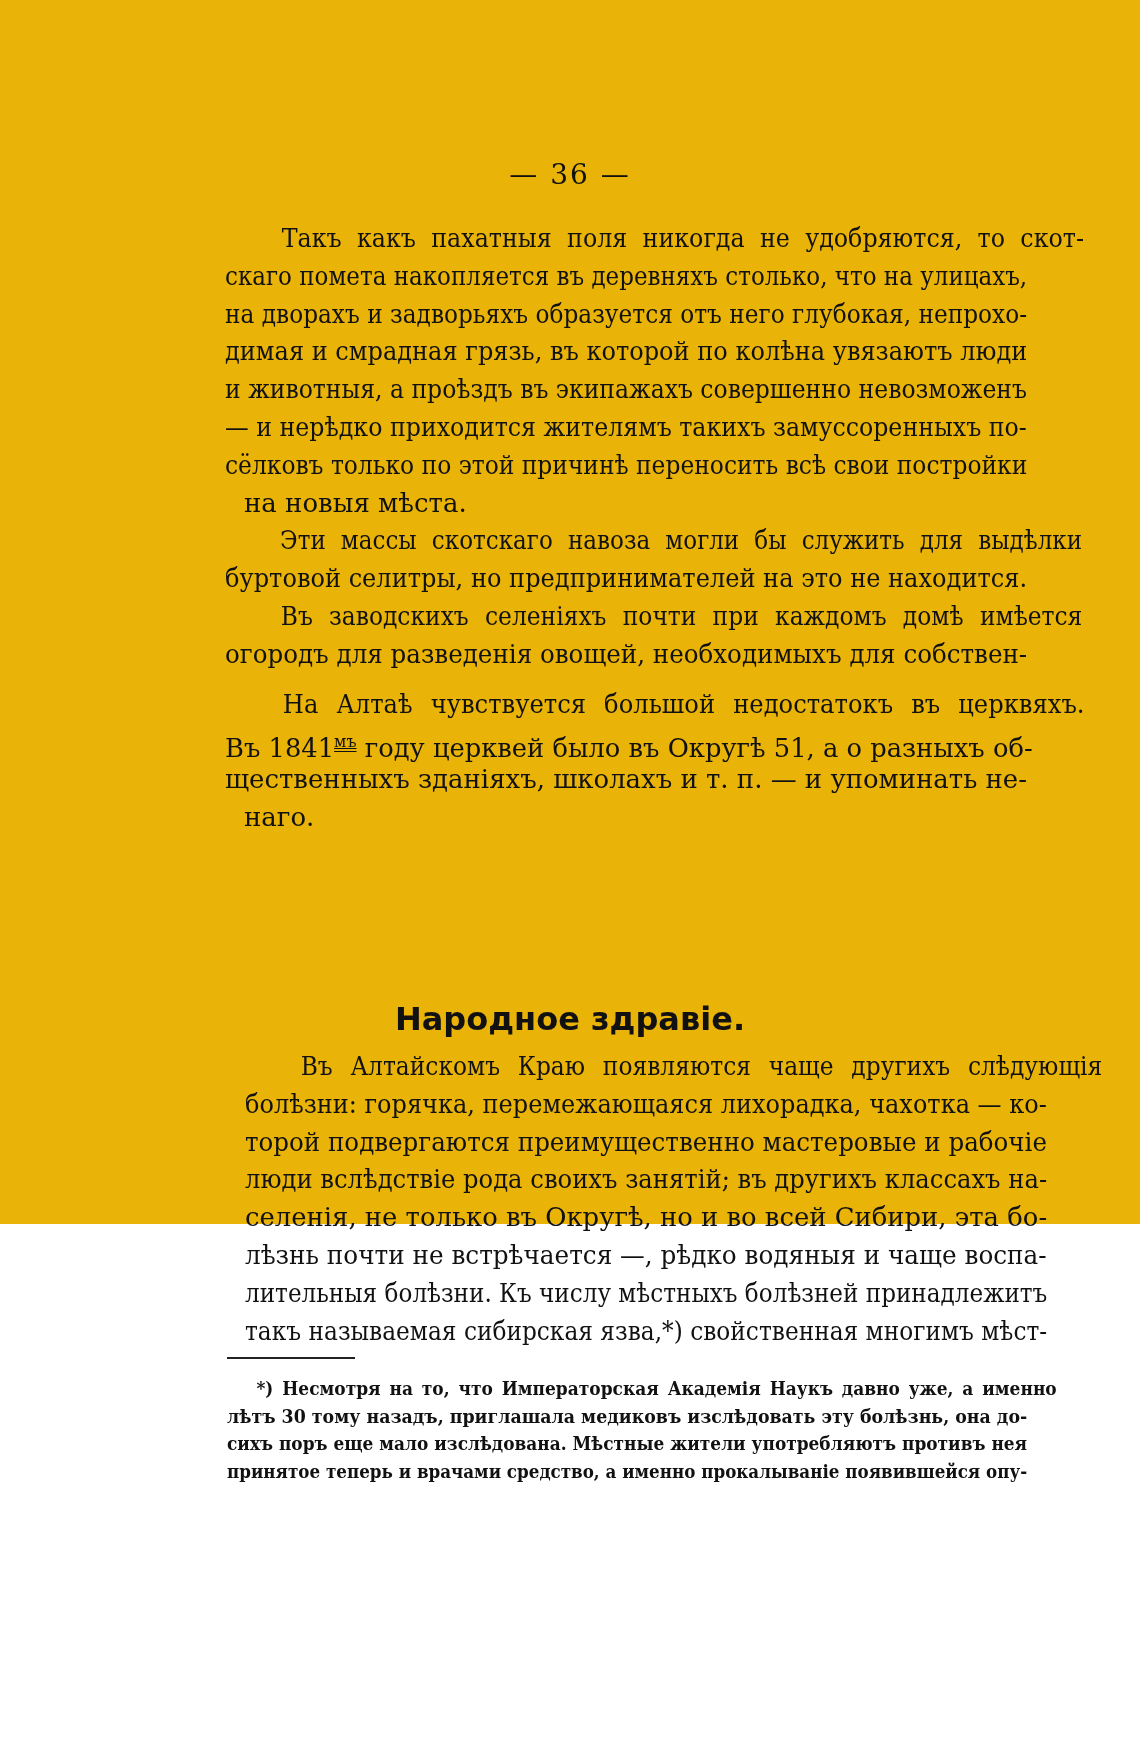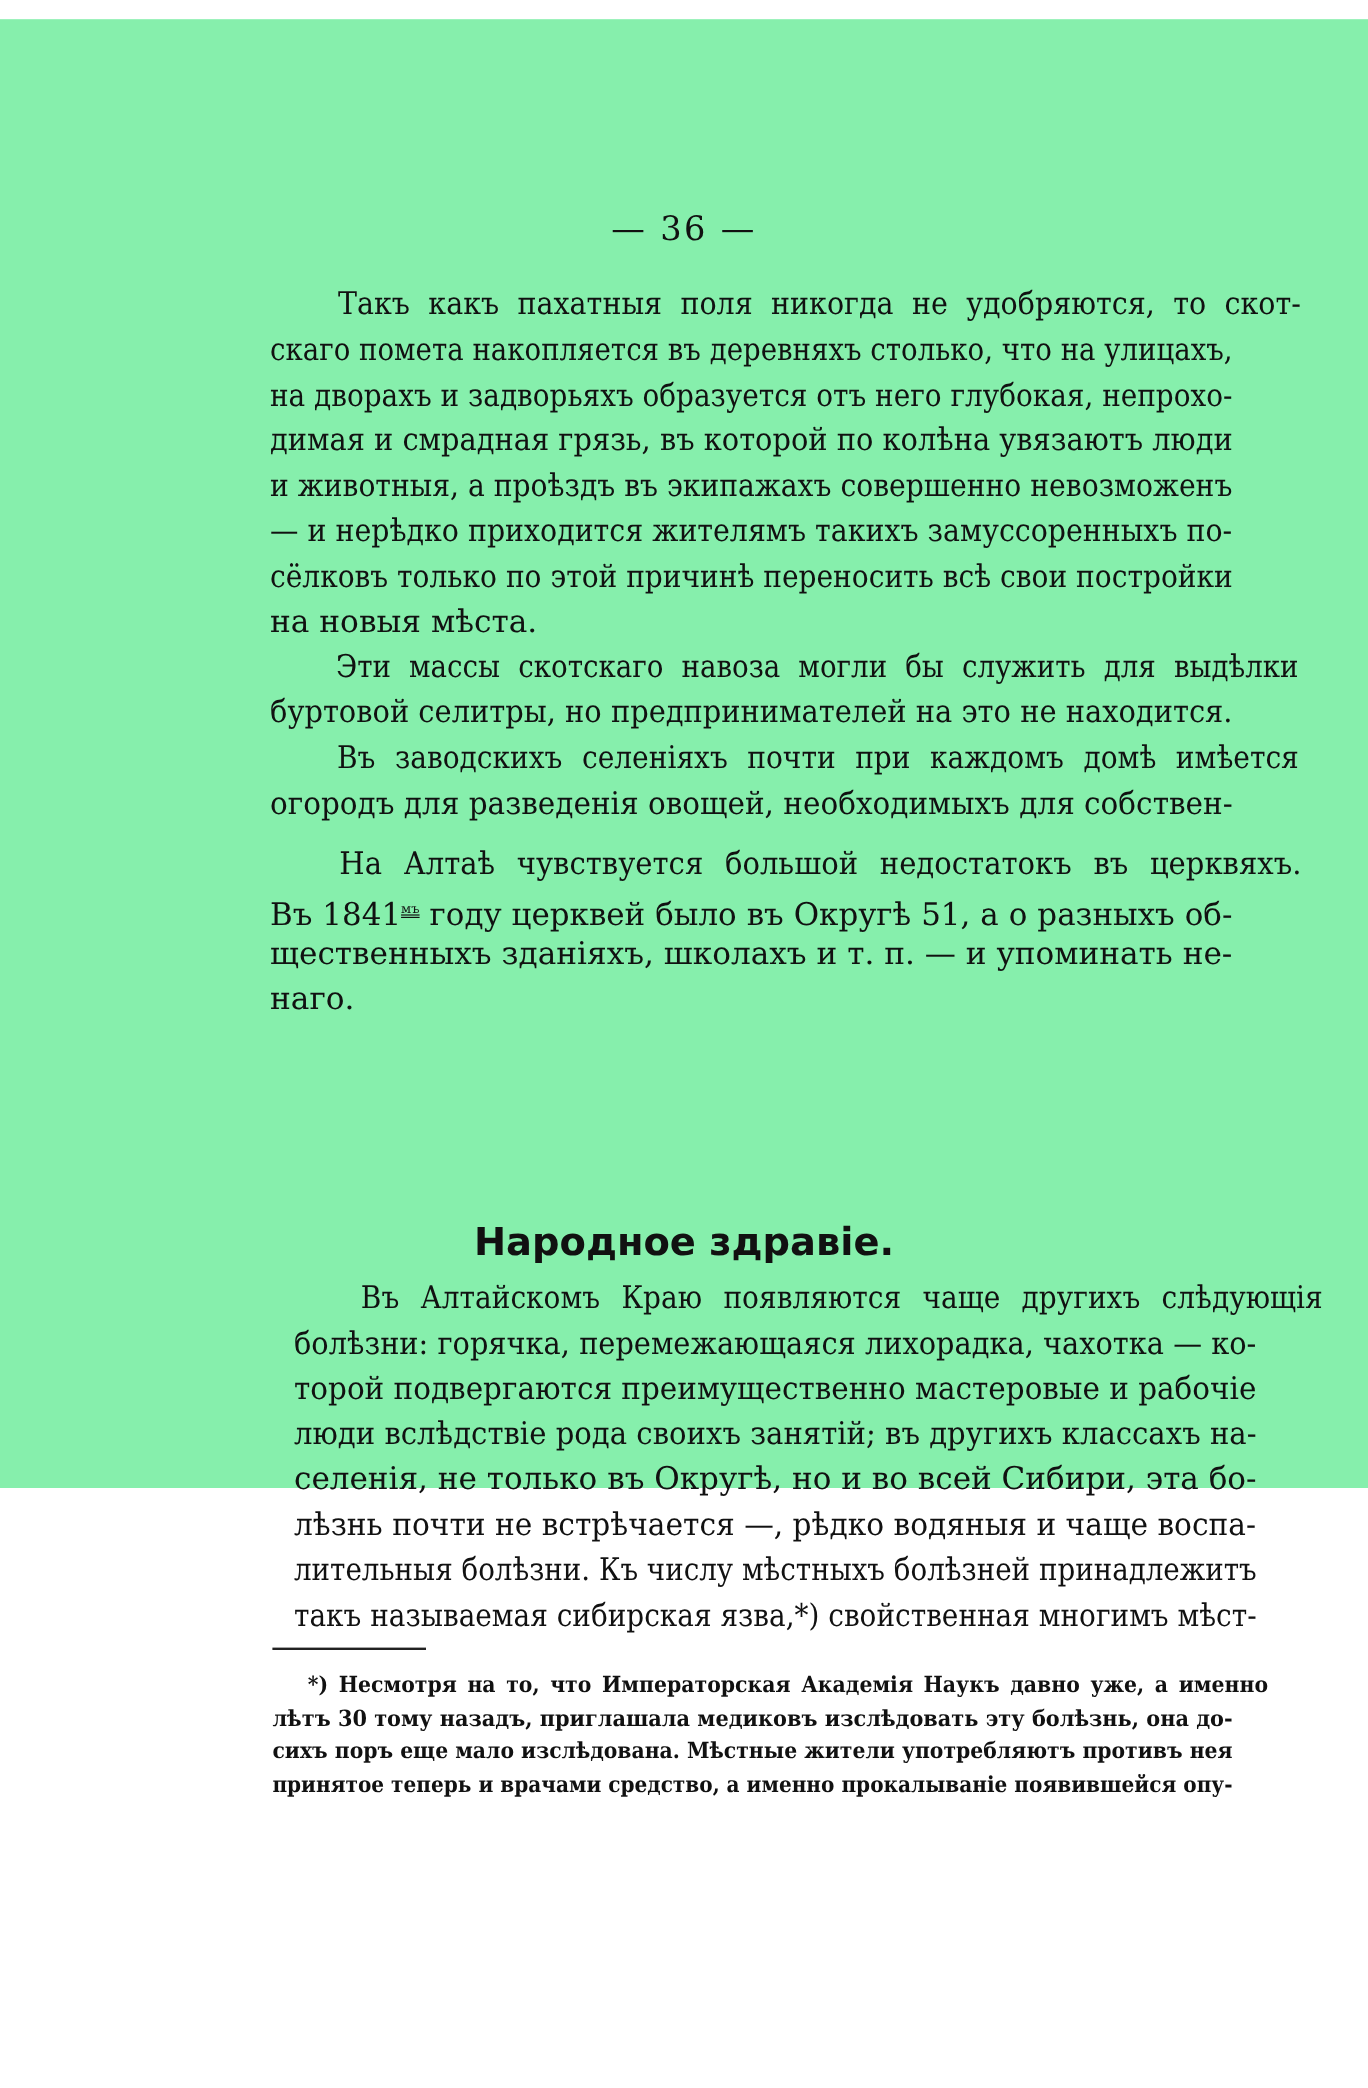--- a/index.html
+++ b/index.html
@@ -1,32 +1,32 @@
 <!DOCTYPE html>
 <html><head>
 <meta charset="utf-8">
 <style>
   html, body { margin: 0; padding: 0; background: #ffffff; }
   body { width: 1140px; height: 1740px; position: relative; overflow: hidden; color: #111; }
-  .page { position: absolute; left: 0; top: 16px; width: 1140px; height: 1224px; background: #86efac; }
+  .page { position: absolute; left: 0; top: 0; width: 1140px; height: 1224px; background: #eab308; }
   .pnum { position: absolute; top: 158px; left: 0; width: 1140px; text-align: center;
           font-family: "DejaVu Serif", serif; font-size: 28px; letter-spacing: 2px; }
   .body { position: absolute; left: 225px; width: 802px; }
   .line { height: 37.8px; line-height: 37.8px; font-family: "DejaVu Serif", serif;
           font-size: 26px; white-space: nowrap; text-align: justify; text-align-last: justify;
           transform-origin: left center; }
-  .line.last { text-align-last: left; }
+  .line.last { text-align-last: left; margin-left: 19px; }
   .line.indent { padding-left: 62px; }
   .heading { position: absolute; top: 1000px; left: 0; width: 1140px; text-align: center;
              font-family: "DejaVu Sans", sans-serif; font-weight: bold; font-size: 32px; }
   .rule { position: absolute; left: 227px; top: 1357px; width: 128px; height: 2px; background: #222; }
   .fn { position: absolute; left: 227px; width: 800px; top: 1375px; }
   .fn .line { height: 27.5px; line-height: 27.5px; font-size: 18.5px; font-weight: bold; }
   .fn .line.indent { padding-left: 32px; }
-  sup.sfx { font-size: 11px; vertical-align: 10px; text-decoration: underline double; }
+  sup.sfx { font-size: 16px; vertical-align: 10px; text-decoration: underline double; }
 </style>
 </head>
 <body>
 
 <div class="page">
 
   <div class="pnum">— 36 —</div>
 
   <div class="body" style="top:220px;">
     <div>

